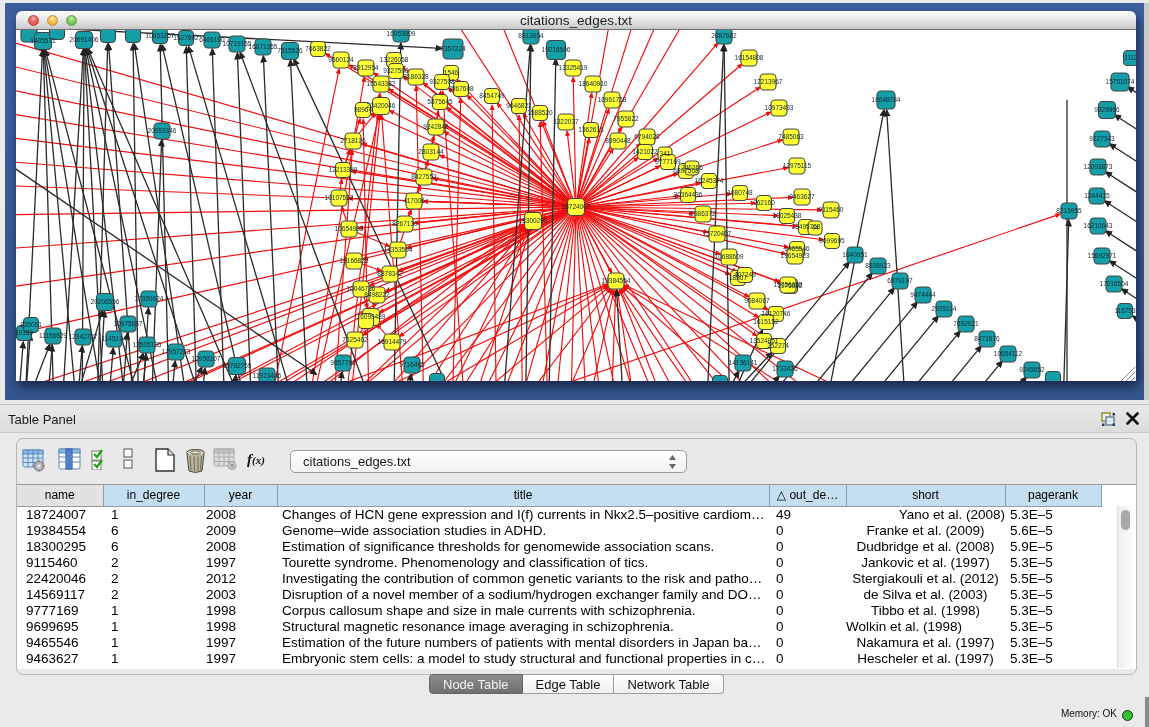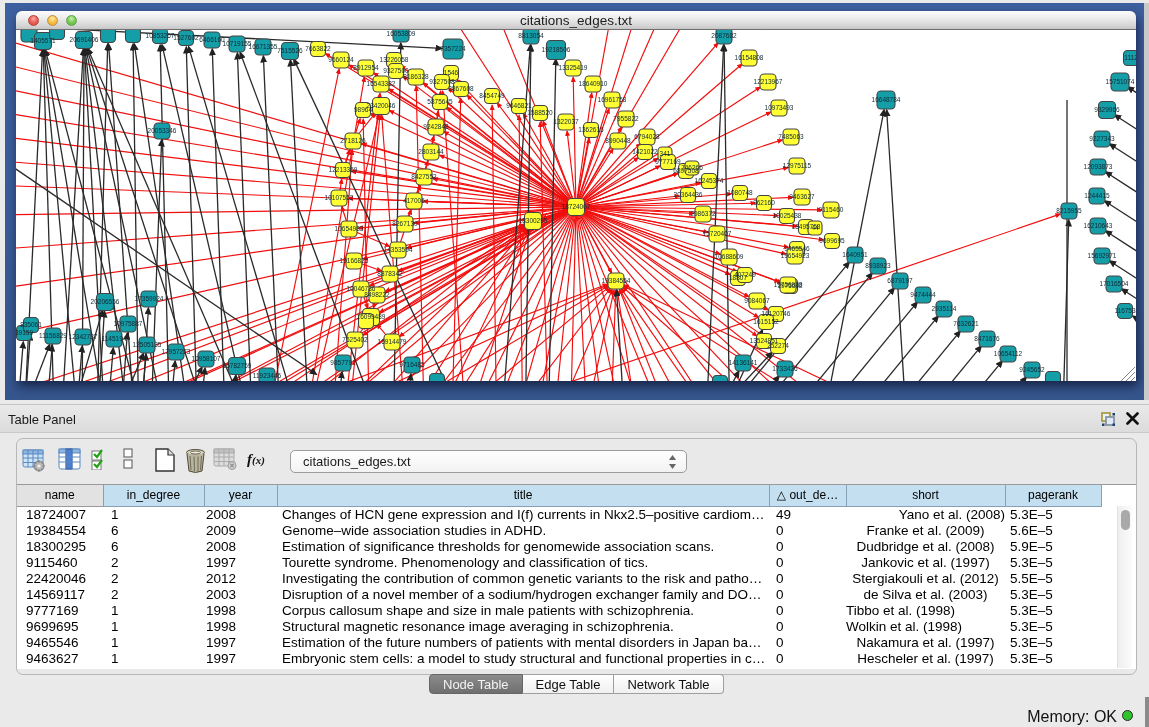--- a/index.html
+++ b/index.html
@@ -23,21 +23,21 @@
 th.namecol{background:#e2e2e2;border-right:1px solid #9a9a9a;border-bottom:1px solid #9a9a9a}
 td{height:16px;padding:0 3px 0 9px;overflow:hidden;white-space:nowrap;border:none;text-overflow:ellipsis}
 td:nth-child(2){padding-left:8px}td:nth-child(3){padding-left:2px}td:nth-child(4){padding-left:5px}td:nth-child(5){padding-left:7px}td:nth-child(7){padding-left:5px}
 #vscroll{position:absolute;right:4px;top:67px;width:15px;height:162px;background:linear-gradient(90deg,#efefef,#fbfbfb);border-left:1px solid #e0e0e0}
 #vthumb{position:absolute;left:3px;top:4px;width:9px;height:20px;background:#a9a9a9;border-radius:5px}
 #tabs{position:absolute;left:429px;top:674px;height:35px;display:flex;font-size:13px}
 .tab{height:20px;line-height:19px;padding:0 13px;background:linear-gradient(180deg,#ffffff,#f0f0f0);border:1px solid #9f9f9f;border-left:none;color:#111}
 .tab.first{border-left:1px solid #9f9f9f;border-radius:4px 0 0 4px}
 .tab.last{border-radius:0 4px 4px 0}
 .tab.sel{background:linear-gradient(180deg,#8c8c8c,#6f6f6f);color:#f3f3f3;border-color:#666}
-#status{position:absolute;right:32px;top:708px;font-size:16px;color:#111}
+#status{position:absolute;right:32px;top:708px;font-size:10px;color:#111}
 #memdot{position:absolute;right:16px;top:710px;width:11px;height:11px;border-radius:50%;background:#2ec42e;border:1px solid #2a2a2a}
 #brstrip{position:absolute;right:0;top:697px;width:4px;height:30px;background:#8a8a8a}
 .ticn{position:absolute;top:9px}
 </style></head>
 <body>
 <div id="net">
   <div id="win">
     <div id="titlebar"><div class="tl" id="tl1"></div><div class="tl" id="tl2"></div><div class="tl" id="tl3"></div>citations_edges.txt</div>
     <div id="canvas"><svg id="gsvg" width="1120" height="351" viewBox="16 30 1120 351">
           <defs>
@@ -736,23 +736,23 @@
             <td>2003</td>
             <td>Disruption of a novel member of a sodium/hydrogen exchanger family and DOCK3 is associated</td>
             <td>0</td>
             <td style="text-align:center;padding:0">de Silva et al. (2003)</td>
             <td>5.3E–5</td>
           </tr>
           <tr>
             <td>9777169</td>
             <td>1</td>
             <td>1998</td>
-            <td>Corpus callosum shape and size in male patients with schizophrenia.</td>
-            <td>0</td>
-            <td style="padding:0">Tibbo et al. (1998)</td>
+            <td>Corpus callosum shape and size in male currents with schizophrenia.</td>
+            <td>0</td>
+            <td style="text-align:center;padding:0">Tibbo et al. (1998)</td>
             <td>5.3E–5</td>
           </tr>
           <tr>
             <td>9699695</td>
             <td>1</td>
             <td>1998</td>
             <td>Structural magnetic resonance image averaging in schizophrenia.</td>
             <td>0</td>
             <td style="text-align:left;padding:0">Wolkin et al. (1998)</td>
             <td>5.3E–5</td>

